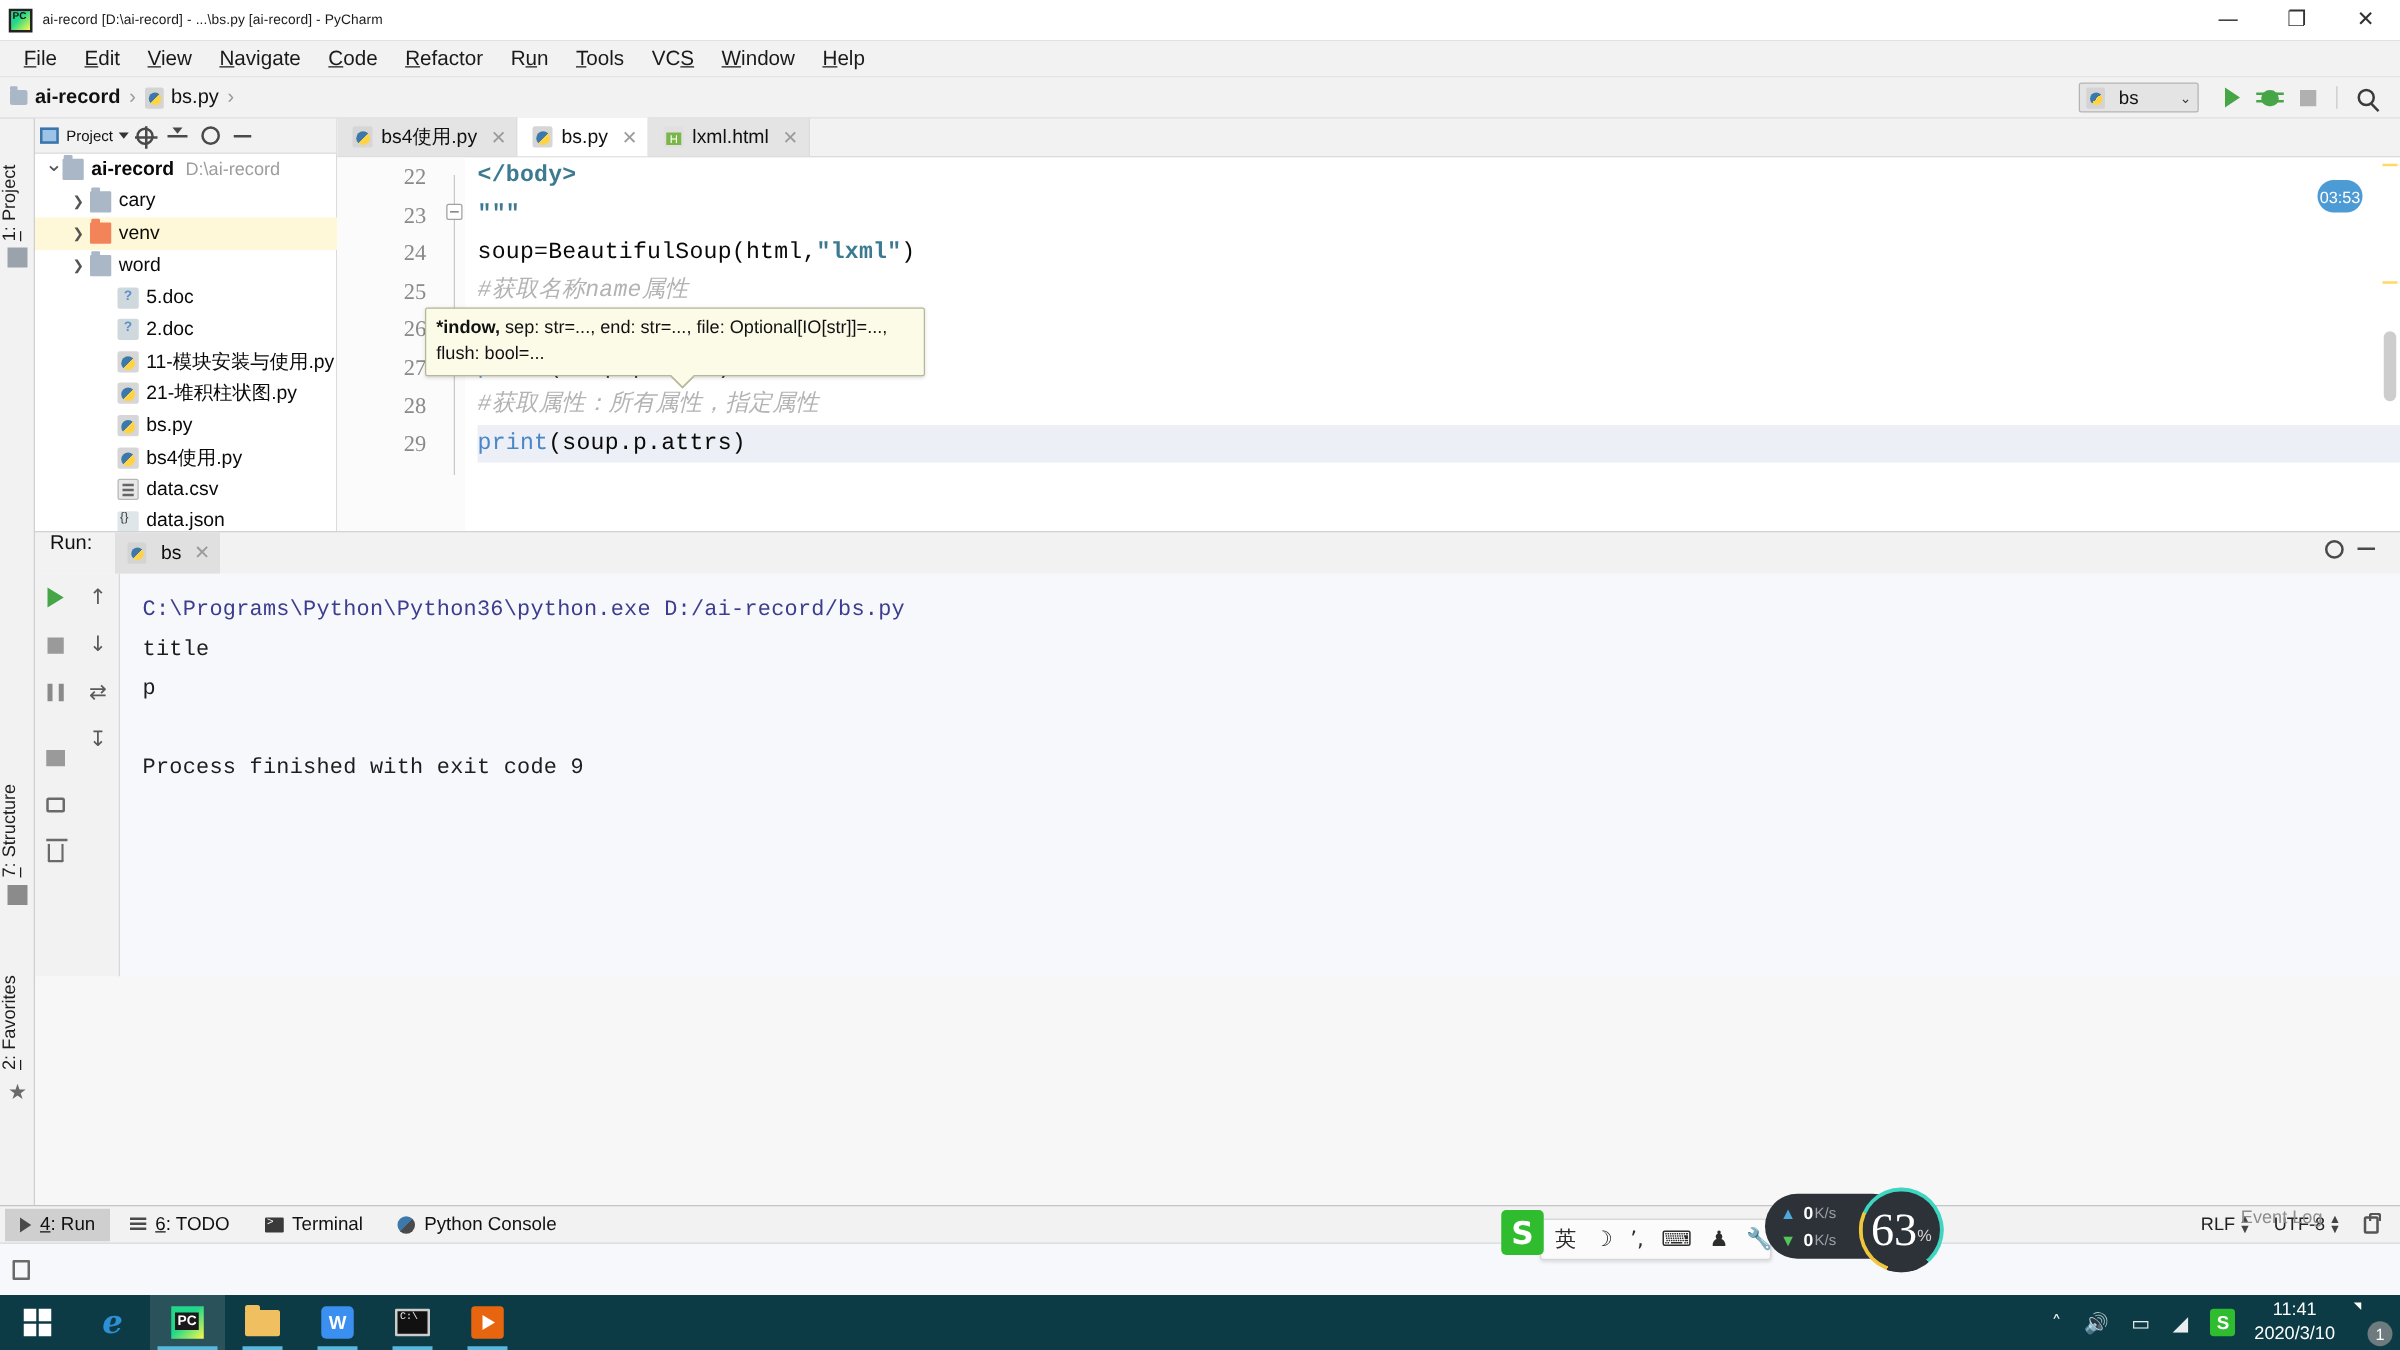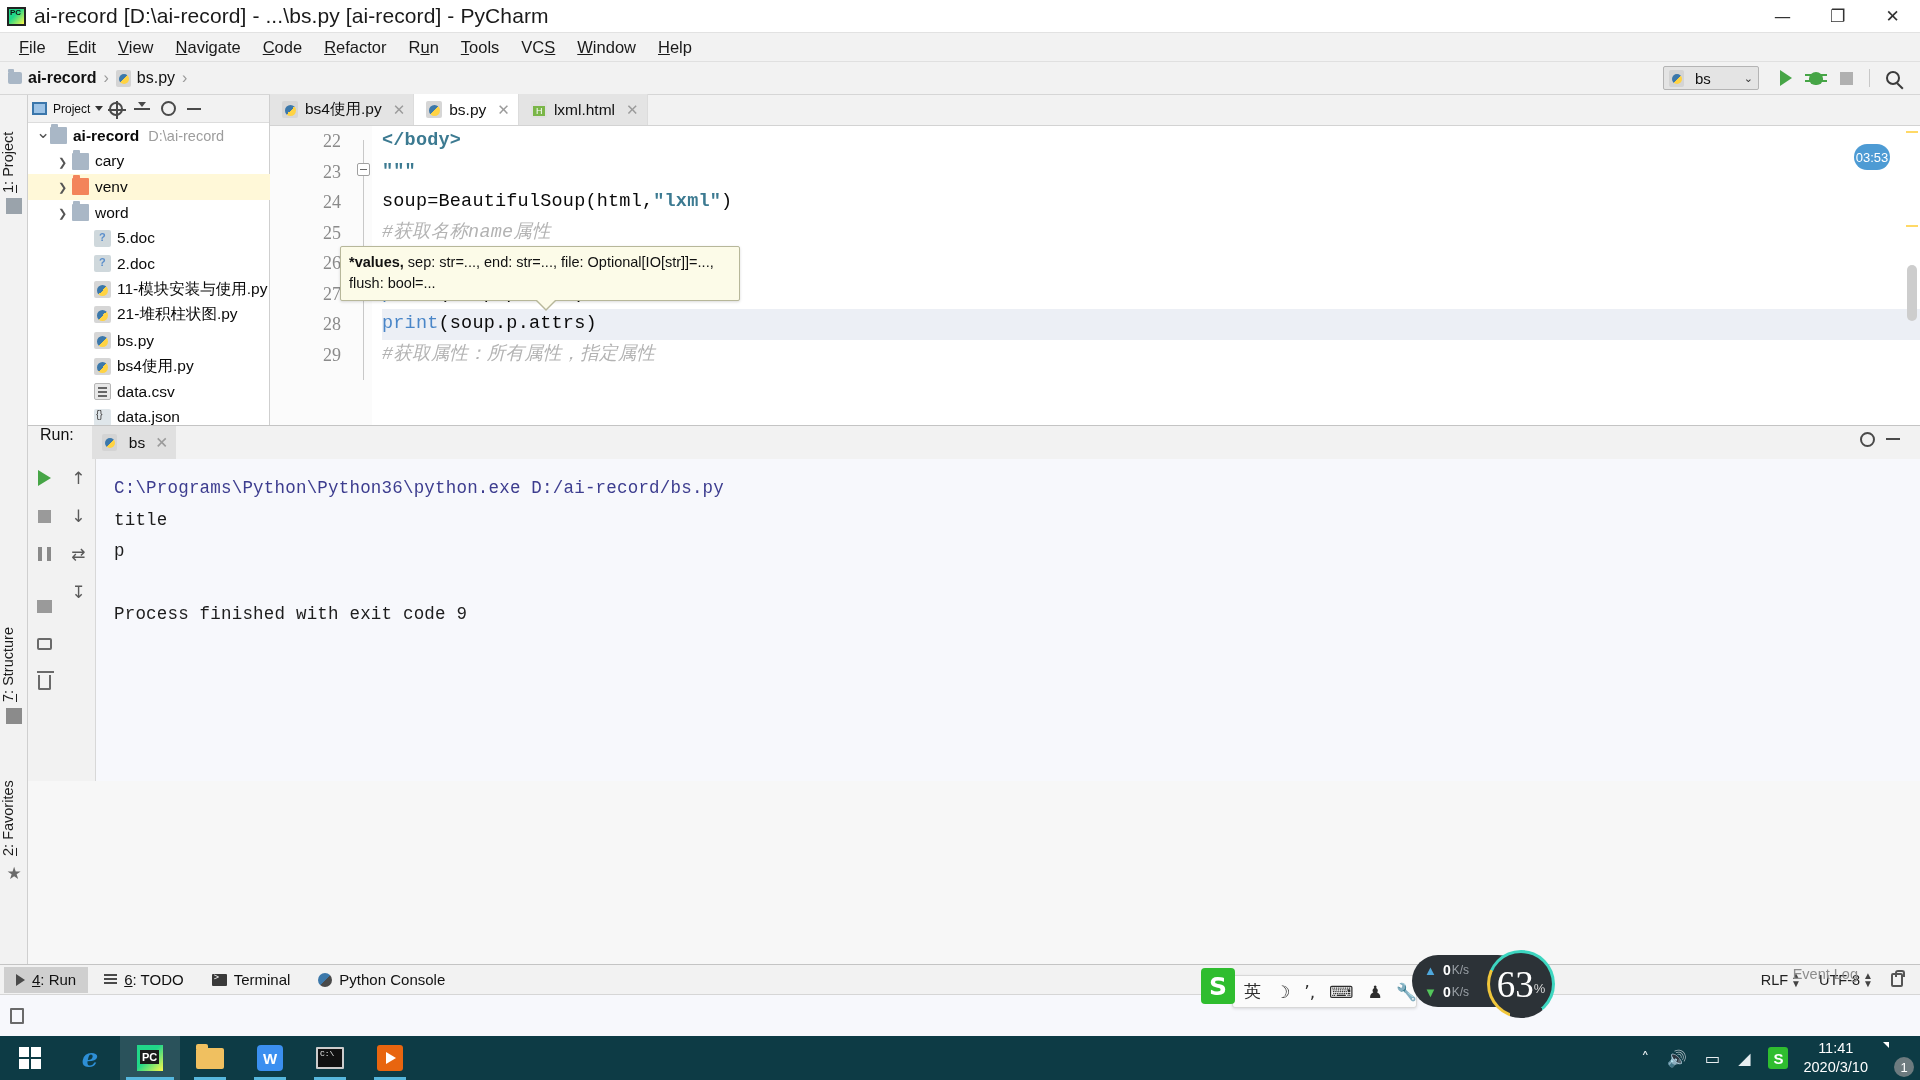--- a/index.html
+++ b/index.html
@@ -19,21 +19,21 @@
   }
   #titlebar .pc-logo {
     width: 19px; height: 19px; margin-left: 7px; margin-right: 8px;
     background: linear-gradient(135deg,#21d789 0%,#21d789 40%,#fcf84a 100%);
     border: 2px solid #222; position: relative; flex: none;
   }
   #titlebar .pc-logo::after {
     content: "PC"; position: absolute; left: 1px; top: -1px;
     font-size: 8px; font-weight: bold; color: #111;
   }
-  #title-text { font-size: 21px; color: #1a1a1a; letter-spacing: 0.1px; }
+  #title-text { font-size: 11px; color: #1a1a1a; letter-spacing: 0.1px; }
   #win-buttons { margin-left: auto; display: flex; height: 33px; }
   #win-buttons div {
     width: 55px; height: 33px; display: flex; align-items: center; justify-content: center;
     font-size: 17px; color: #333; font-family: "DejaVu Sans", sans-serif;
   }
 
   
   #menubar {
     position: absolute; left: 0; top: 33px; width: 1920px; height: 29px;
     background: #f2f2f2; display: flex; align-items: center; padding-left: 8px;
@@ -568,27 +568,27 @@
       <div class="fold-line" style="top: 14px; height: 240px;"></div>
       <div class="fold-box" style="top: 37px;"></div>
     </div>
     <div id="code-lines">
         <div class="cline"><span class="tok-tag">&lt;/body&gt;</span></div>
         <div class="cline"><span class="tok-str">"""</span></div>
         <div class="cline">soup=BeautifulSoup(html,<span class="tok-str">"lxml"</span>)</div>
         <div class="cline"><span class="tok-com">#获取名称name属性</span></div>
         <div class="cline"><span class="tok-kw">print</span>(soup.title.name)</div>
         <div class="cline"><span class="tok-kw">print</span>(soup.p.name)</div>
+        <div class="cline"><span class="tok-com">#获取属性：所有属性，指定属性</span></div>
         <div class="cline hl"><span class="tok-kw">print</span>(soup.p.attrs)</div>
-        <div class="cline"><span class="tok-com">#获取属性：所有属性，指定属性</span></div>
       </div>
   </div>
 
   <div id="param-tooltip">
-    <div><b>*values,</b><span> sep: str=..., end: str=..., file: Optional[IO[str]]=...,</span></div>
+    <div><b>*indow,</b><span> sep: str=..., end: str=..., file: Optional[IO[str]]=...,</span></div>
     <div>flush: bool=...</div>
   </div>
 
   <div id="clock-badge">03:53</div>
   <div id="editor-scroll"></div>
   <div class="mark-line" style="top: 36px;"></div>
   <div class="mark-line" style="top: 130px;"></div>
 </div>
 
 <div id="run-panel">

